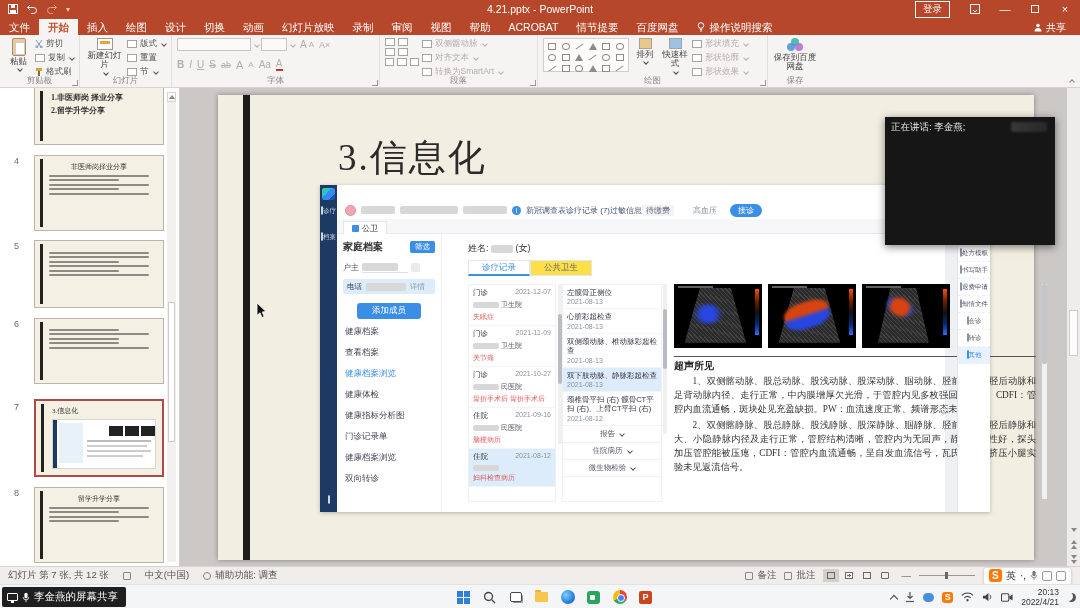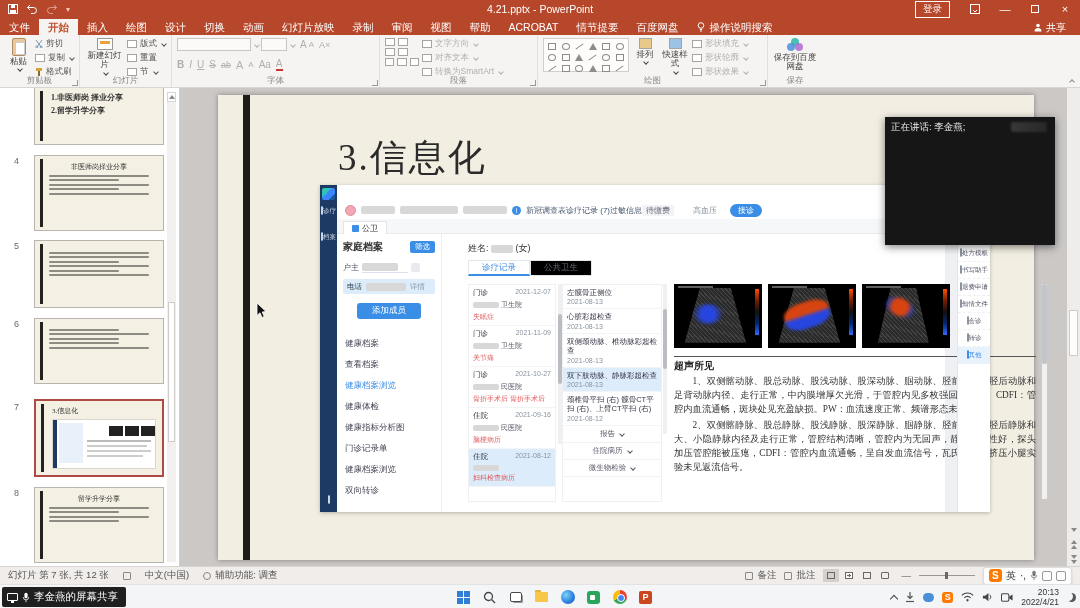--- a/index.html
+++ b/index.html
@@ -95,28 +95,28 @@
 .gw-tab{position:absolute;left:6px;top:2px;height:13px;background:#fff;border:1px solid #e2e5e9;border-bottom:none;display:flex;align-items:center;gap:3px;padding:0 8px;font-size:8px;color:#333}
 .gw-ic{width:7px;height:7px;background:#3a8ee6;border-radius:1px}
 
 #family{position:absolute;left:0;top:49px;width:105px;bottom:0;background:#fff;border-right:1px solid #edeff2;padding:6px}
 .fam-head{display:flex;align-items:center;justify-content:space-between}
 .fam-title{font-size:10px;font-weight:bold;color:#333}
 .fam-btn{background:#3a8ee6;color:#fff;border-radius:2px;font-size:7.5px;padding:1px 5px}
 .fam-row{margin-top:8px;font-size:8px;color:#556;display:flex;align-items:center;gap:3px}
 .fam-phone{margin-top:6px;background:#dcecfa;border-radius:2px;height:15px;display:flex;align-items:center;gap:4px;padding:0 4px;font-size:7.5px;color:#345}
 .fam-add{margin:9px auto 0;display:block;width:64px;height:16px;background:#3a8ee6;color:#fff;border:none;border-radius:3px;font-size:8.5px;font-family:inherit}
-.fam-menu{margin-top:14px}
+.fam-menu{margin-top:2px}
 .fam-menu .mi{font-size:8.5px;color:#445;padding:4.5px 2px;white-space:nowrap}
 .mi.m-active{color:#3a8ee6}
 
 #record{position:absolute;left:105px;top:49px;right:0;bottom:0;background:#fff}
 .name-row{position:absolute;left:26px;top:8px;font-size:9px;color:#333}
 .rtabs{position:absolute;left:26px;top:26px;display:flex}
-.rtab2{width:62px;height:16px;border:1px solid #e4e7ea;background:#000000;color:#667;font-size:8.5px;display:flex;align-items:center;justify-content:center}
+.rtab2{width:62px;height:16px;border:1px solid #e4e7ea;background:#fde047;color:#667;font-size:8.5px;display:flex;align-items:center;justify-content:center}
 .rtab2.rt-active{background:#fff;color:#3a8ee6;border-bottom:2px solid #3a8ee6;font-weight:normal}
 #visits{position:absolute;left:26px;top:50px;width:88px;bottom:10px;border:1px solid #eef0f2;overflow:hidden}
 .visit{padding:3px 4px;border-bottom:1px solid #f3f4f6}
 .visit.v-active{background:#dcecfa}
 .v-l1{display:flex;justify-content:space-between;font-size:7.5px;color:#334}
 .v-date{color:#8a93a0;font-size:7px}
 .v-l2{margin-top:2px;font-size:7px;color:#556}
 .v-diag{margin-top:2px;font-size:7px;color:#e05a5a;white-space:nowrap;overflow:hidden}
 #vscroll{position:absolute;left:116px;top:50px;width:4px;height:160px;background:#f0f0f0}
 #vscroll i{position:absolute;left:0;top:30px;width:4px;height:70px;background:#b9bcc2;border-radius:2px}
@@ -370,21 +370,21 @@
           </span>
         <span class="sbtn dis">
             <span class="mini-ic"></span>
             <span class="mini-ic"></span>
             <span class="mini-ic"></span>
           </span>
       </div>
       <div class="scol">
         <span class="sbtn dis">
             <span class="mini-ic"></span>
-            <span>文字方向</span>
+            <span>双侧髂动脉</span>
             <span class="cv"></span>
           </span>
         <span class="sbtn dis">
             <span class="mini-ic"></span>
             <span>对齐文本</span>
             <span class="cv"></span>
           </span>
         <span class="sbtn dis">
             <span class="mini-ic"></span>
             <span>转换为SmartArt</span>

